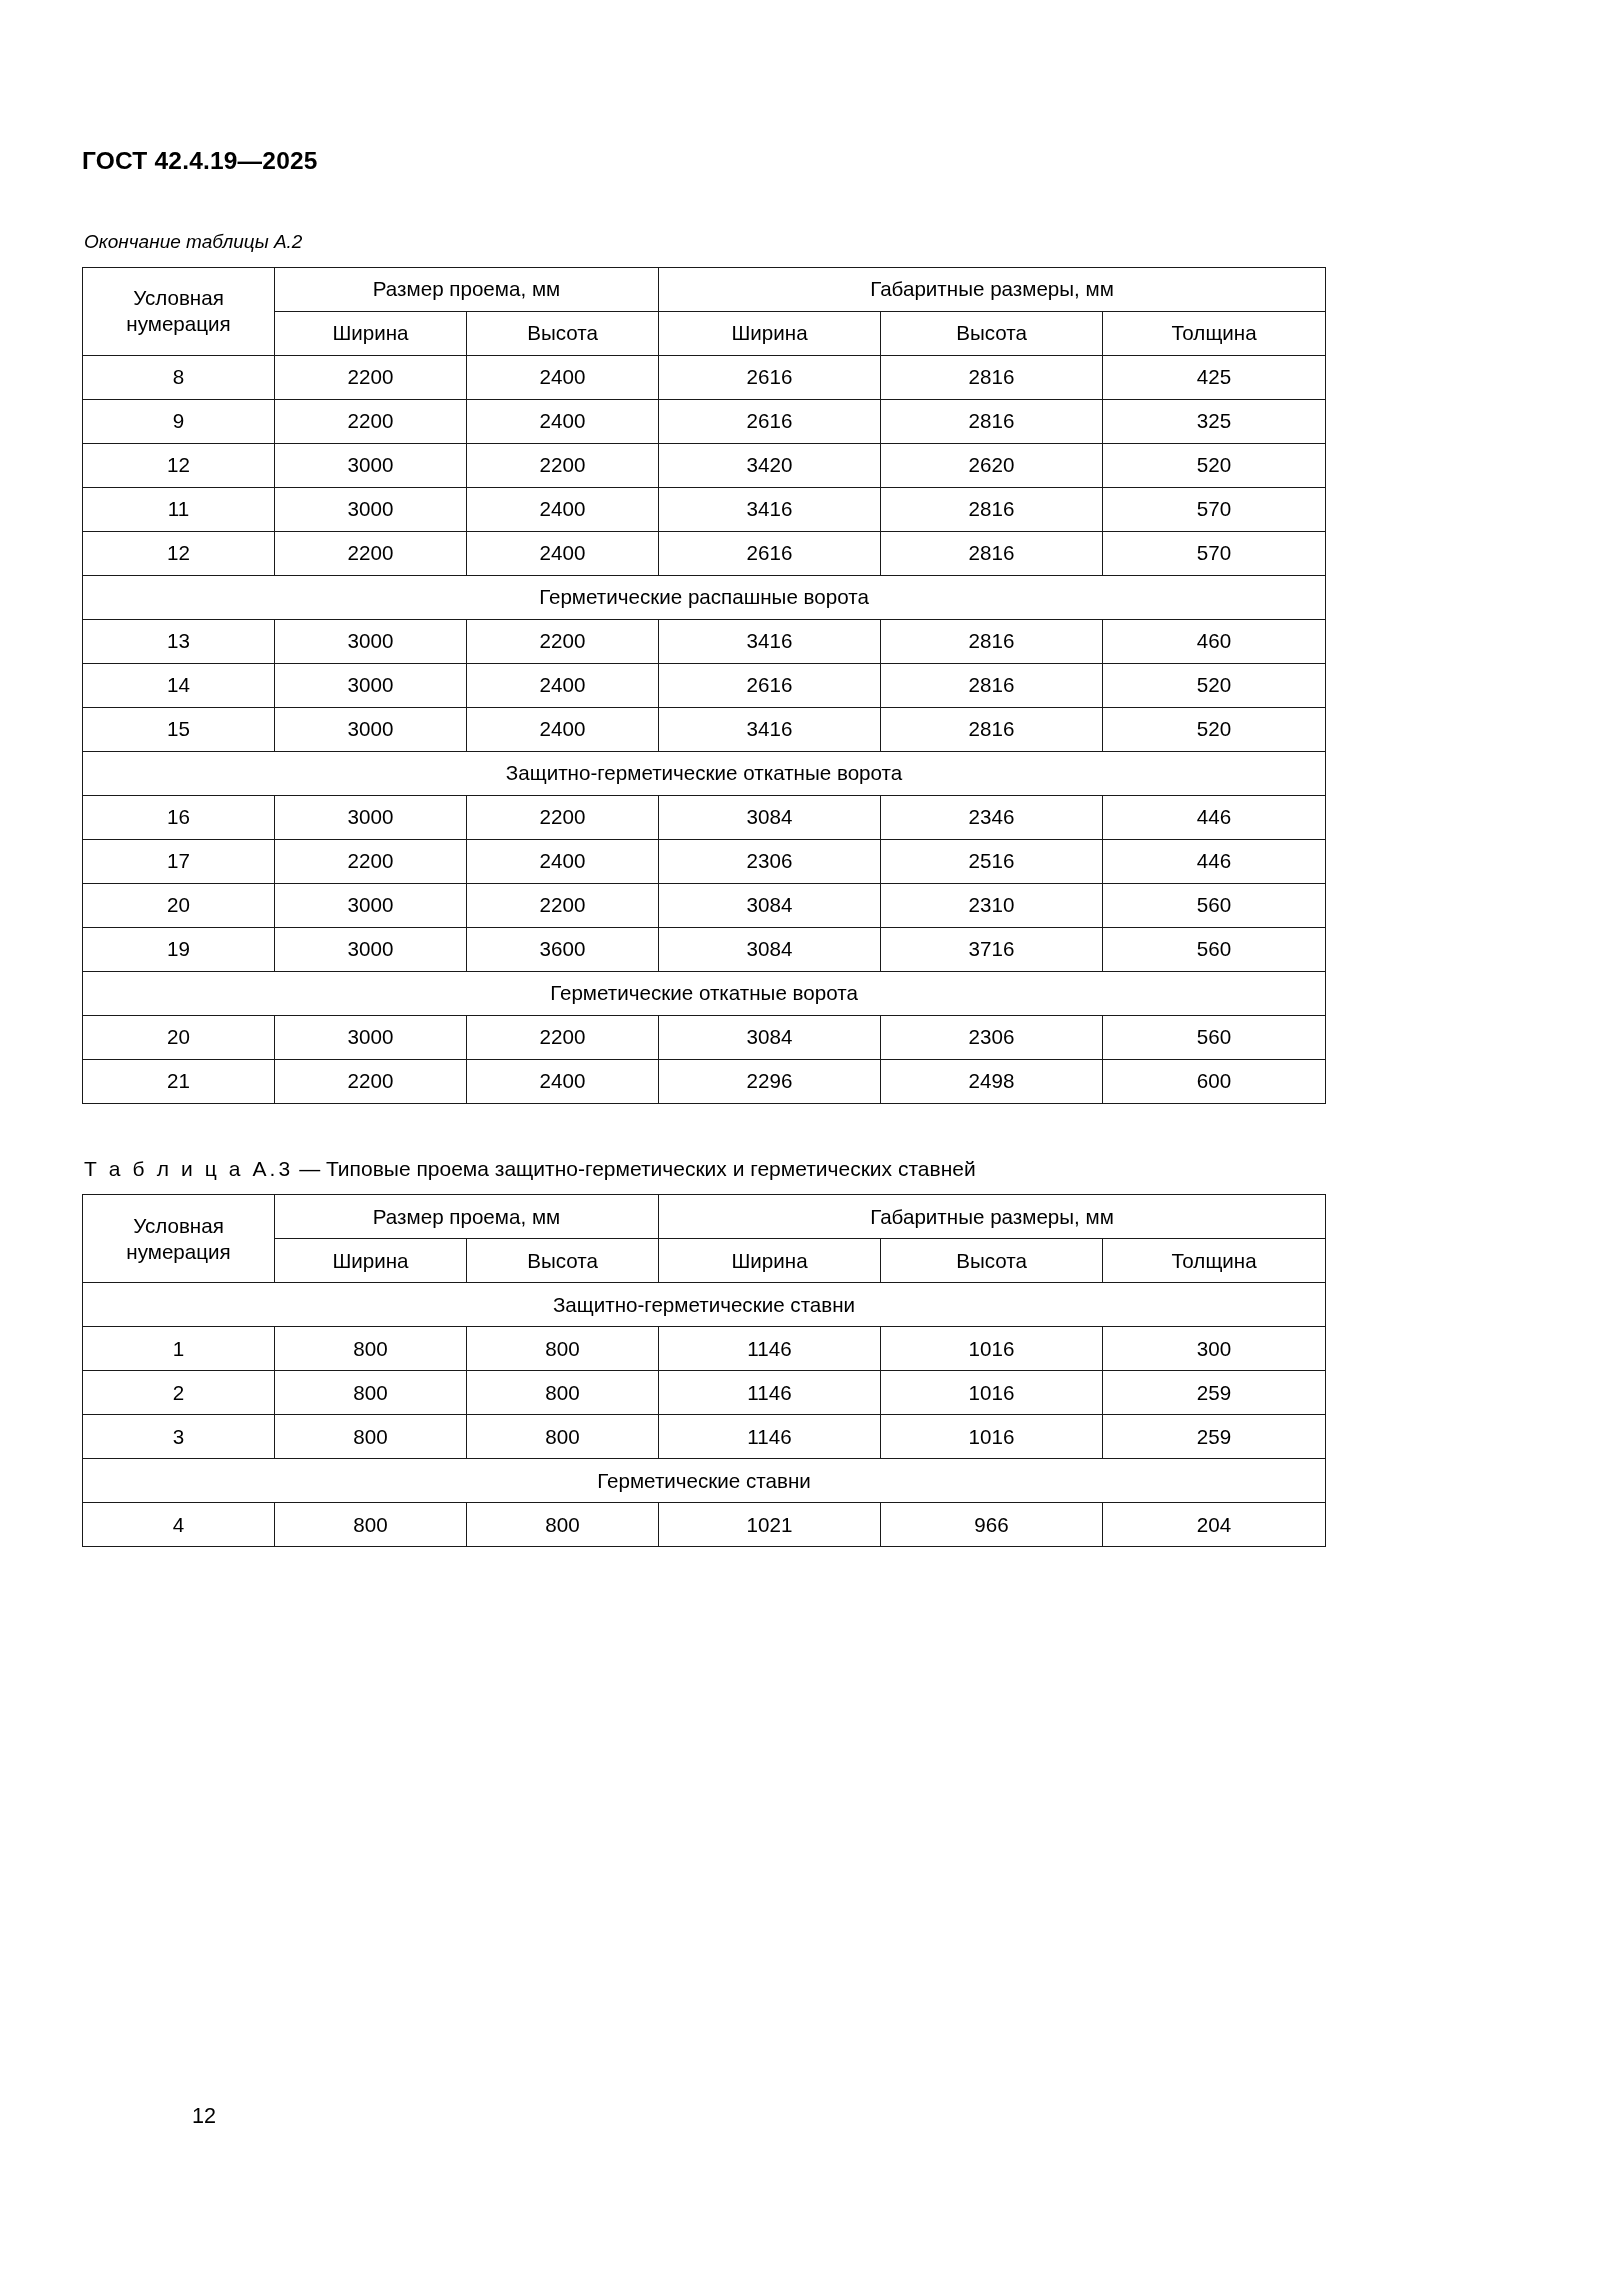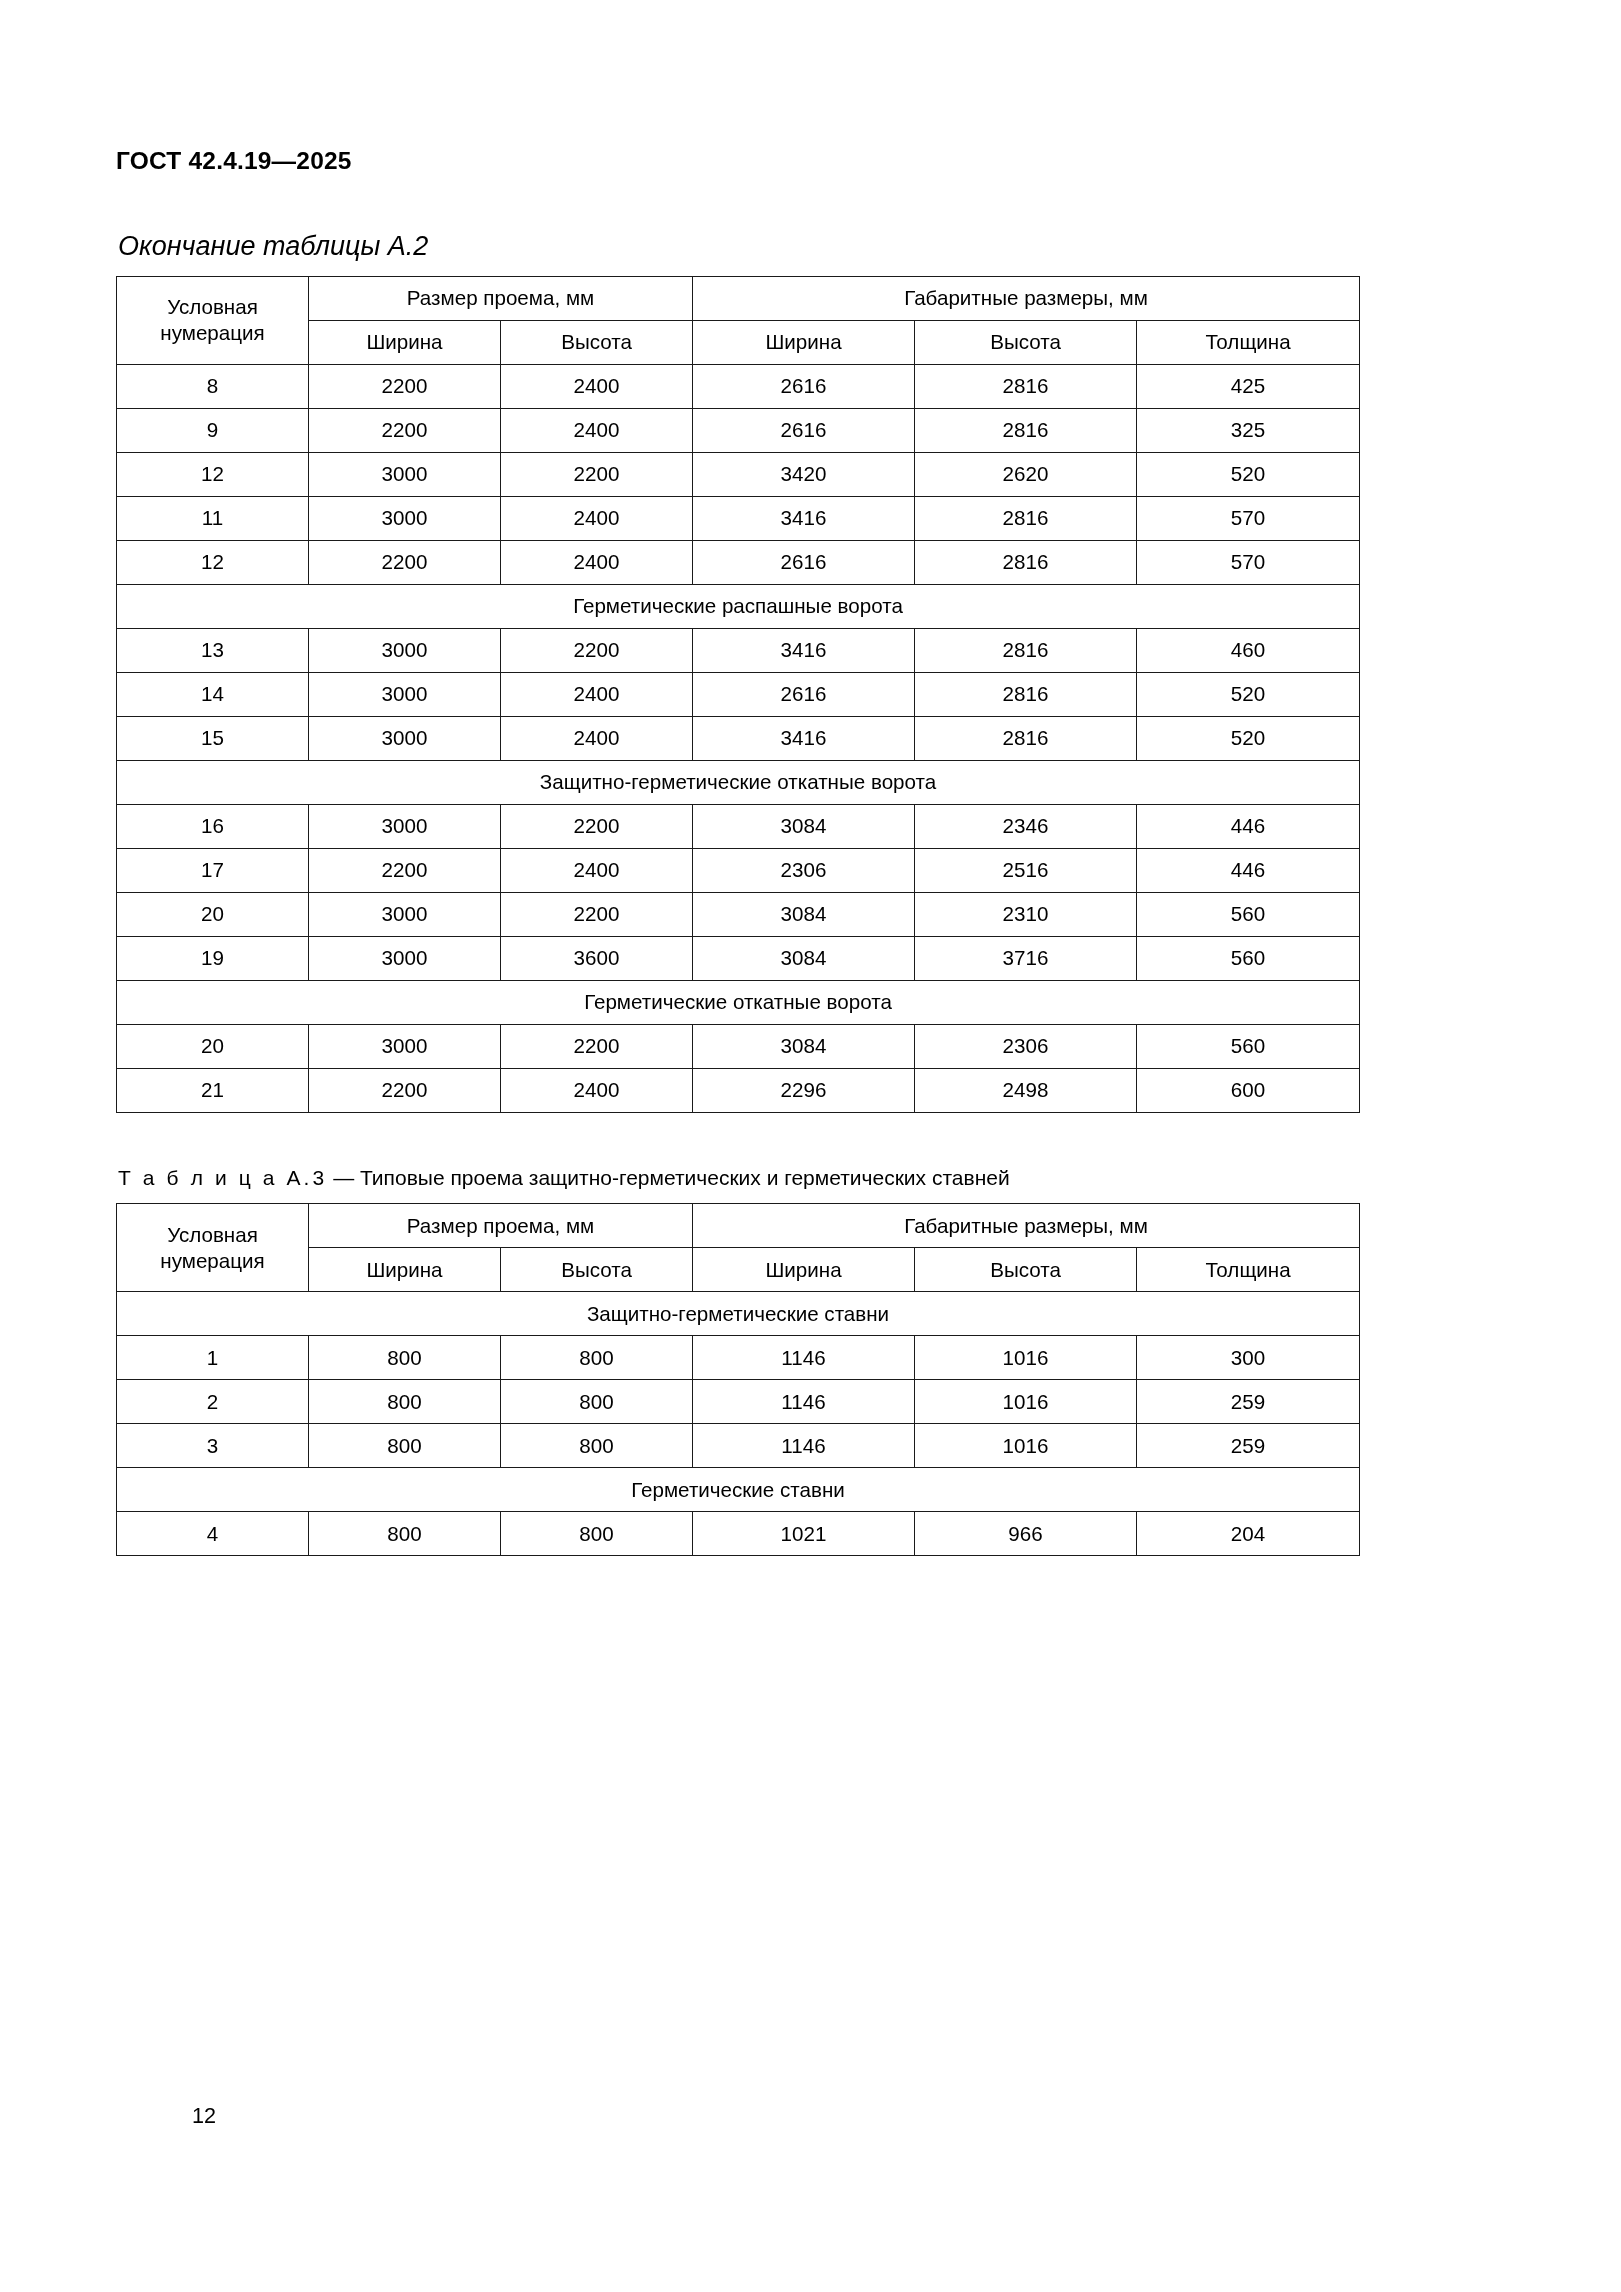--- a/index.html
+++ b/index.html
@@ -13,30 +13,30 @@
     font-family: "Liberation Sans", sans-serif;
     color: #000000;
     position: relative;
   }
   .page {
     position: absolute;
     left: 0; top: 0;
     width: 1621px;
     height: 2293px;
     box-sizing: border-box;
-    padding: 147px 186px 0 116px;
+    padding: 147px 186px 0 82px;
   }
   .doc-header {
     font-size: 24.5px;
     font-weight: bold;
     letter-spacing: 0.2px;
     margin: 0 0 56px 0;
   }
   .table-caption {
-    font-size: 27px;
+    font-size: 19px;
     font-style: italic;
     margin: 0 0 13.7px 2px;
   }
   .table-caption-2 {
     font-size: 21px;
     font-style: normal;
     margin: 53px 0 13.7px 2px;
   }
   .table-caption-2 .spaced {
     letter-spacing: 3.1px;

